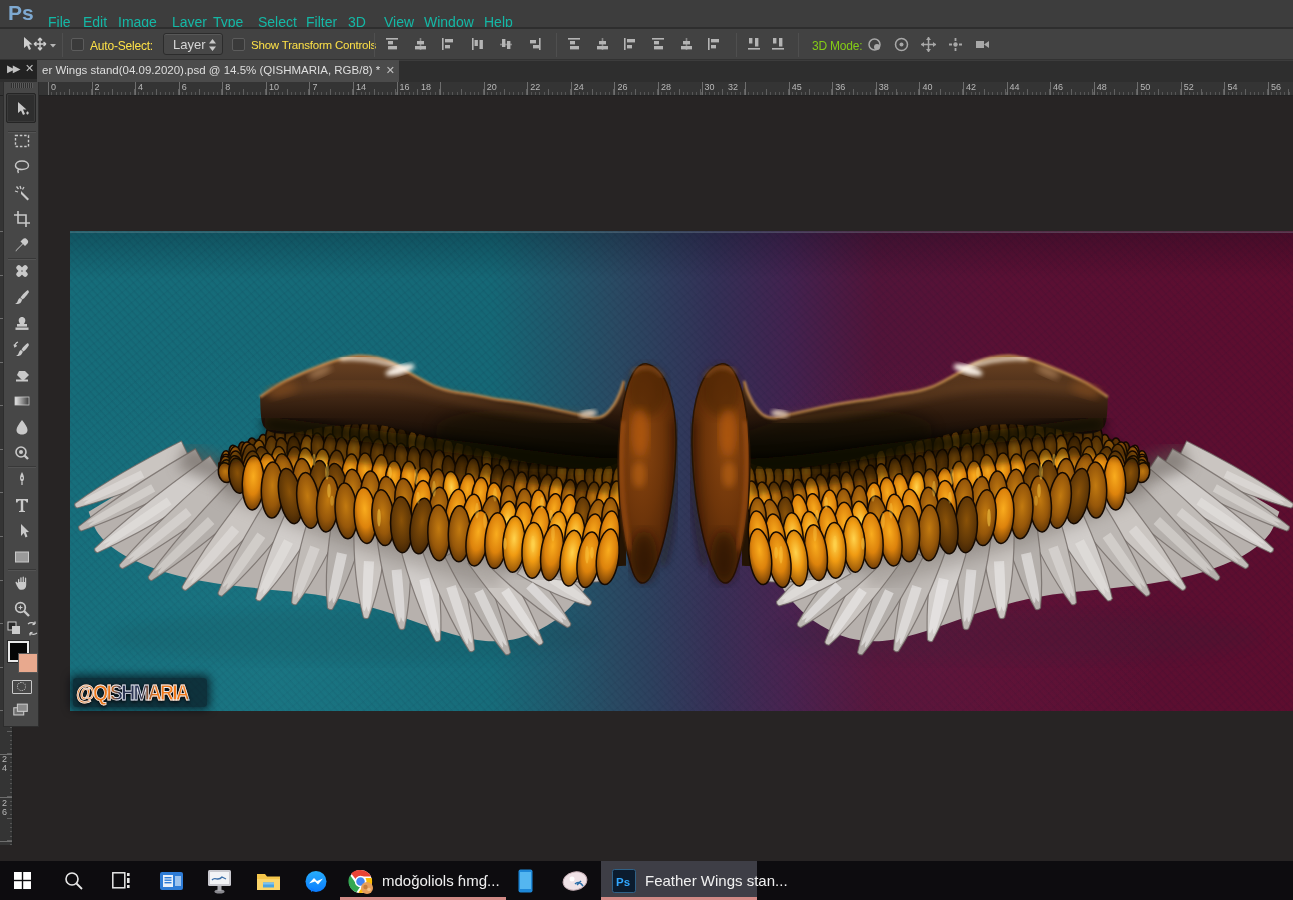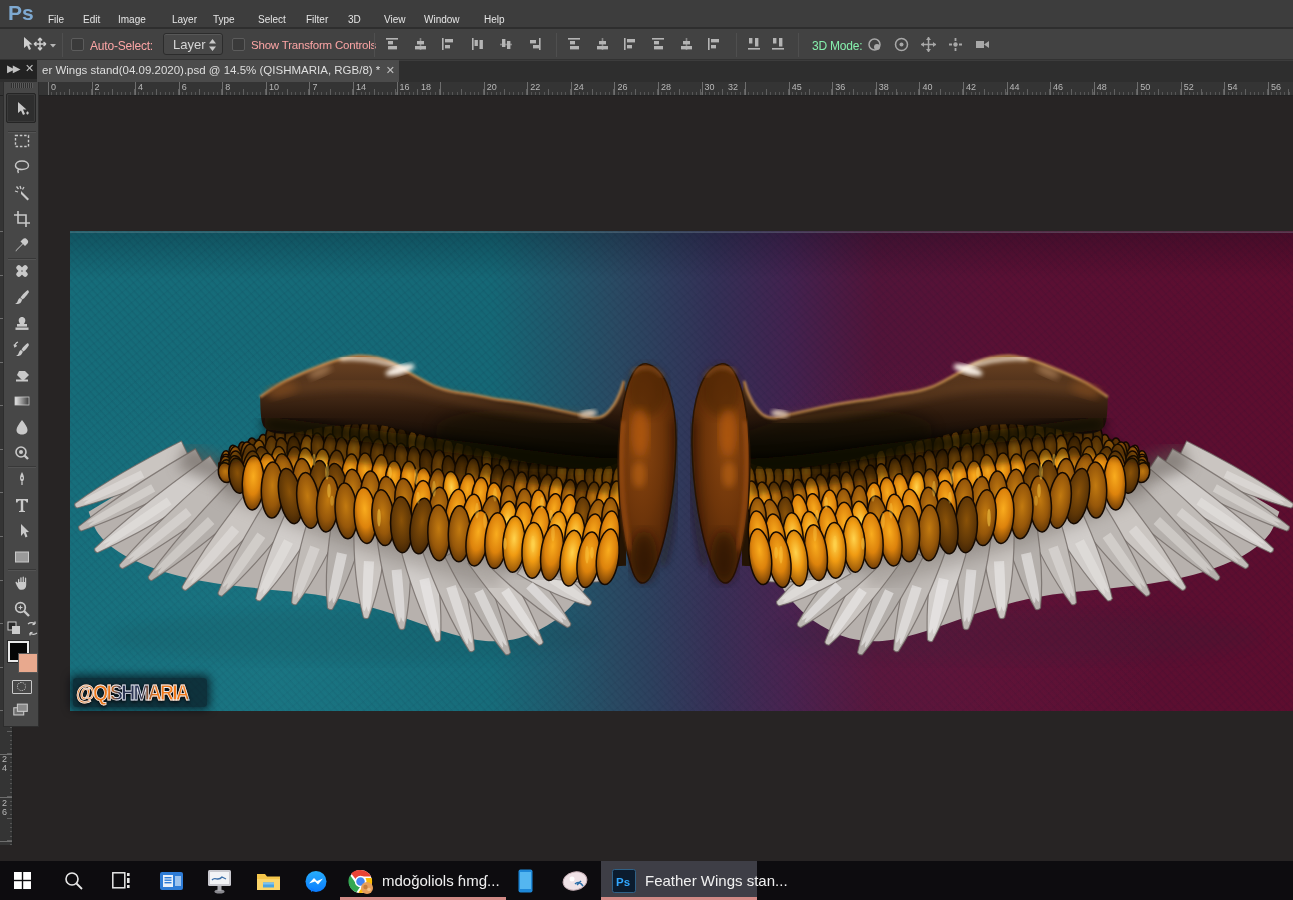--- a/index.html
+++ b/index.html
@@ -1,25 +1,25 @@
 <!DOCTYPE html>
 <html><head><meta charset="utf-8">
 <style>
 * { margin:0; padding:0; box-sizing:border-box; }
 html,body { width:1293px; height:900px; overflow:hidden; background:#272424;
   font-family:"Liberation Sans", sans-serif; }
 .abs { position:absolute; }
 #stage { position:relative; width:1293px; height:900px; }
 #menubar { position:absolute; left:0; top:0; width:1293px; height:27px; background:#3d3d3d; }
 #pslogo { position:absolute; left:8px; top:1px; font-size:21px; font-weight:bold; color:#7ea9d1;}
-.mitem { position:absolute; top:14px; font-size:10px; color:#e5e5e5; }
+.mitem { position:absolute; top:14px; font-size:14px; color:#14b8a6; }
 #optbar { position:absolute; left:0; top:27px; width:1293px; height:33px; background:#424242; border-top:2px solid #2e2e2e; border-bottom:1px solid #323232;}
 .vsep { position:absolute; top:4px; height:24px; width:1px; background:#333; border-right:1px solid #4f4f4f;}
 .cbox { position:absolute; width:13px; height:13px; background:#3a3a3a; border:1px solid #5c5c5c; border-radius:2px; top:9px;}
-.olabel { position:absolute; top:10px; font-size:12px; letter-spacing:-0.2px; color:#fca5a5; }
+.olabel { position:absolute; top:10px; font-size:12px; letter-spacing:-0.2px; color:#fde047; }
 #layerdd { position:absolute; left:163px; top:4px; width:60px; height:22px; background:#474747; border:1px solid #2c2c2c; border-radius:3px; box-shadow:inset 0 1px 0 #585858; color:#d6d6d6; font-size:13px; line-height:21px; padding-left:9px;}
 .oicon { position:absolute; top:7px; }
 #tabrow { position:absolute; z-index:5; left:0; top:60px; width:1293px; height:22px; background:#2e2e2e; box-shadow:inset 0 1px 0 #3c3c3c;}
 #ttab { position:absolute; left:37px; top:0; width:362px; height:22px; background:#4b4b4b; color:#dedede; font-size:11.5px; line-height:21px; padding-left:5px;}
 #tpanelhead { position:absolute; left:0; top:0; width:37px; height:19px; background:#222222; color:#c2c2c2;}
 #hruler { position:absolute; z-index:3; left:0; top:82px; width:1293px; height:14px; background:#343434; border-bottom:1px solid #222;
  background-image:
   repeating-linear-gradient(to right, #6e6e6e 0 1px, transparent 1px 43.57px),
   repeating-linear-gradient(to right, transparent 0 20.78px, #606060 20.78px 21.78px),
   repeating-linear-gradient(to right, transparent 0 3.357px, #555 3.357px 4.357px);
@@ -150,21 +150,21 @@
         <rect x="3" y="2" width="3.4" height="5.5" fill="#b4b4b4"></rect>
         <rect x="9" y="2" width="3.4" height="8.5" fill="#b4b4b4"></rect>
         <rect x="2" y="12" width="12" height="1.6" fill="#b4b4b4"></rect>
       </svg>
 <svg class="oicon" style="left:770px" width="17" height="17" viewBox="0 0 17 17">
         <rect x="3" y="2" width="3.4" height="5.5" fill="#b4b4b4"></rect>
         <rect x="9" y="2" width="3.4" height="8.5" fill="#b4b4b4"></rect>
         <rect x="2" y="12" width="12" height="1.6" fill="#b4b4b4"></rect>
       </svg>
 <div class="vsep" style="left:798px"></div>
-<span class="olabel" style="left:812px;color:#86efac">3D Mode:</span>
+<span class="olabel" style="left:812px;color:#84cc16">3D Mode:</span>
 <svg class="oicon" style="left:866px" width="17" height="17" viewBox="0 0 17 17">
         <circle cx="8.5" cy="8.5" r="5.5" fill="none" stroke="#a8a8a8" stroke-width="1.5"></circle>
         <circle cx="11" cy="11" r="3" fill="#a8a8a8"></circle>
       </svg>
 <svg class="oicon" style="left:893px" width="17" height="17" viewBox="0 0 17 17">
         <circle cx="8.5" cy="8.5" r="6" fill="none" stroke="#a8a8a8" stroke-width="1.5"></circle>
         <circle cx="8.5" cy="8.5" r="2" fill="#a8a8a8"></circle>
       </svg>
 <svg class="oicon" style="left:920px" width="17" height="17" viewBox="0 0 17 17">
         <path d="M8.5,1 L8.5,16 M1,8.5 L16,8.5" stroke="#a8a8a8" stroke-width="1.5"></path>

